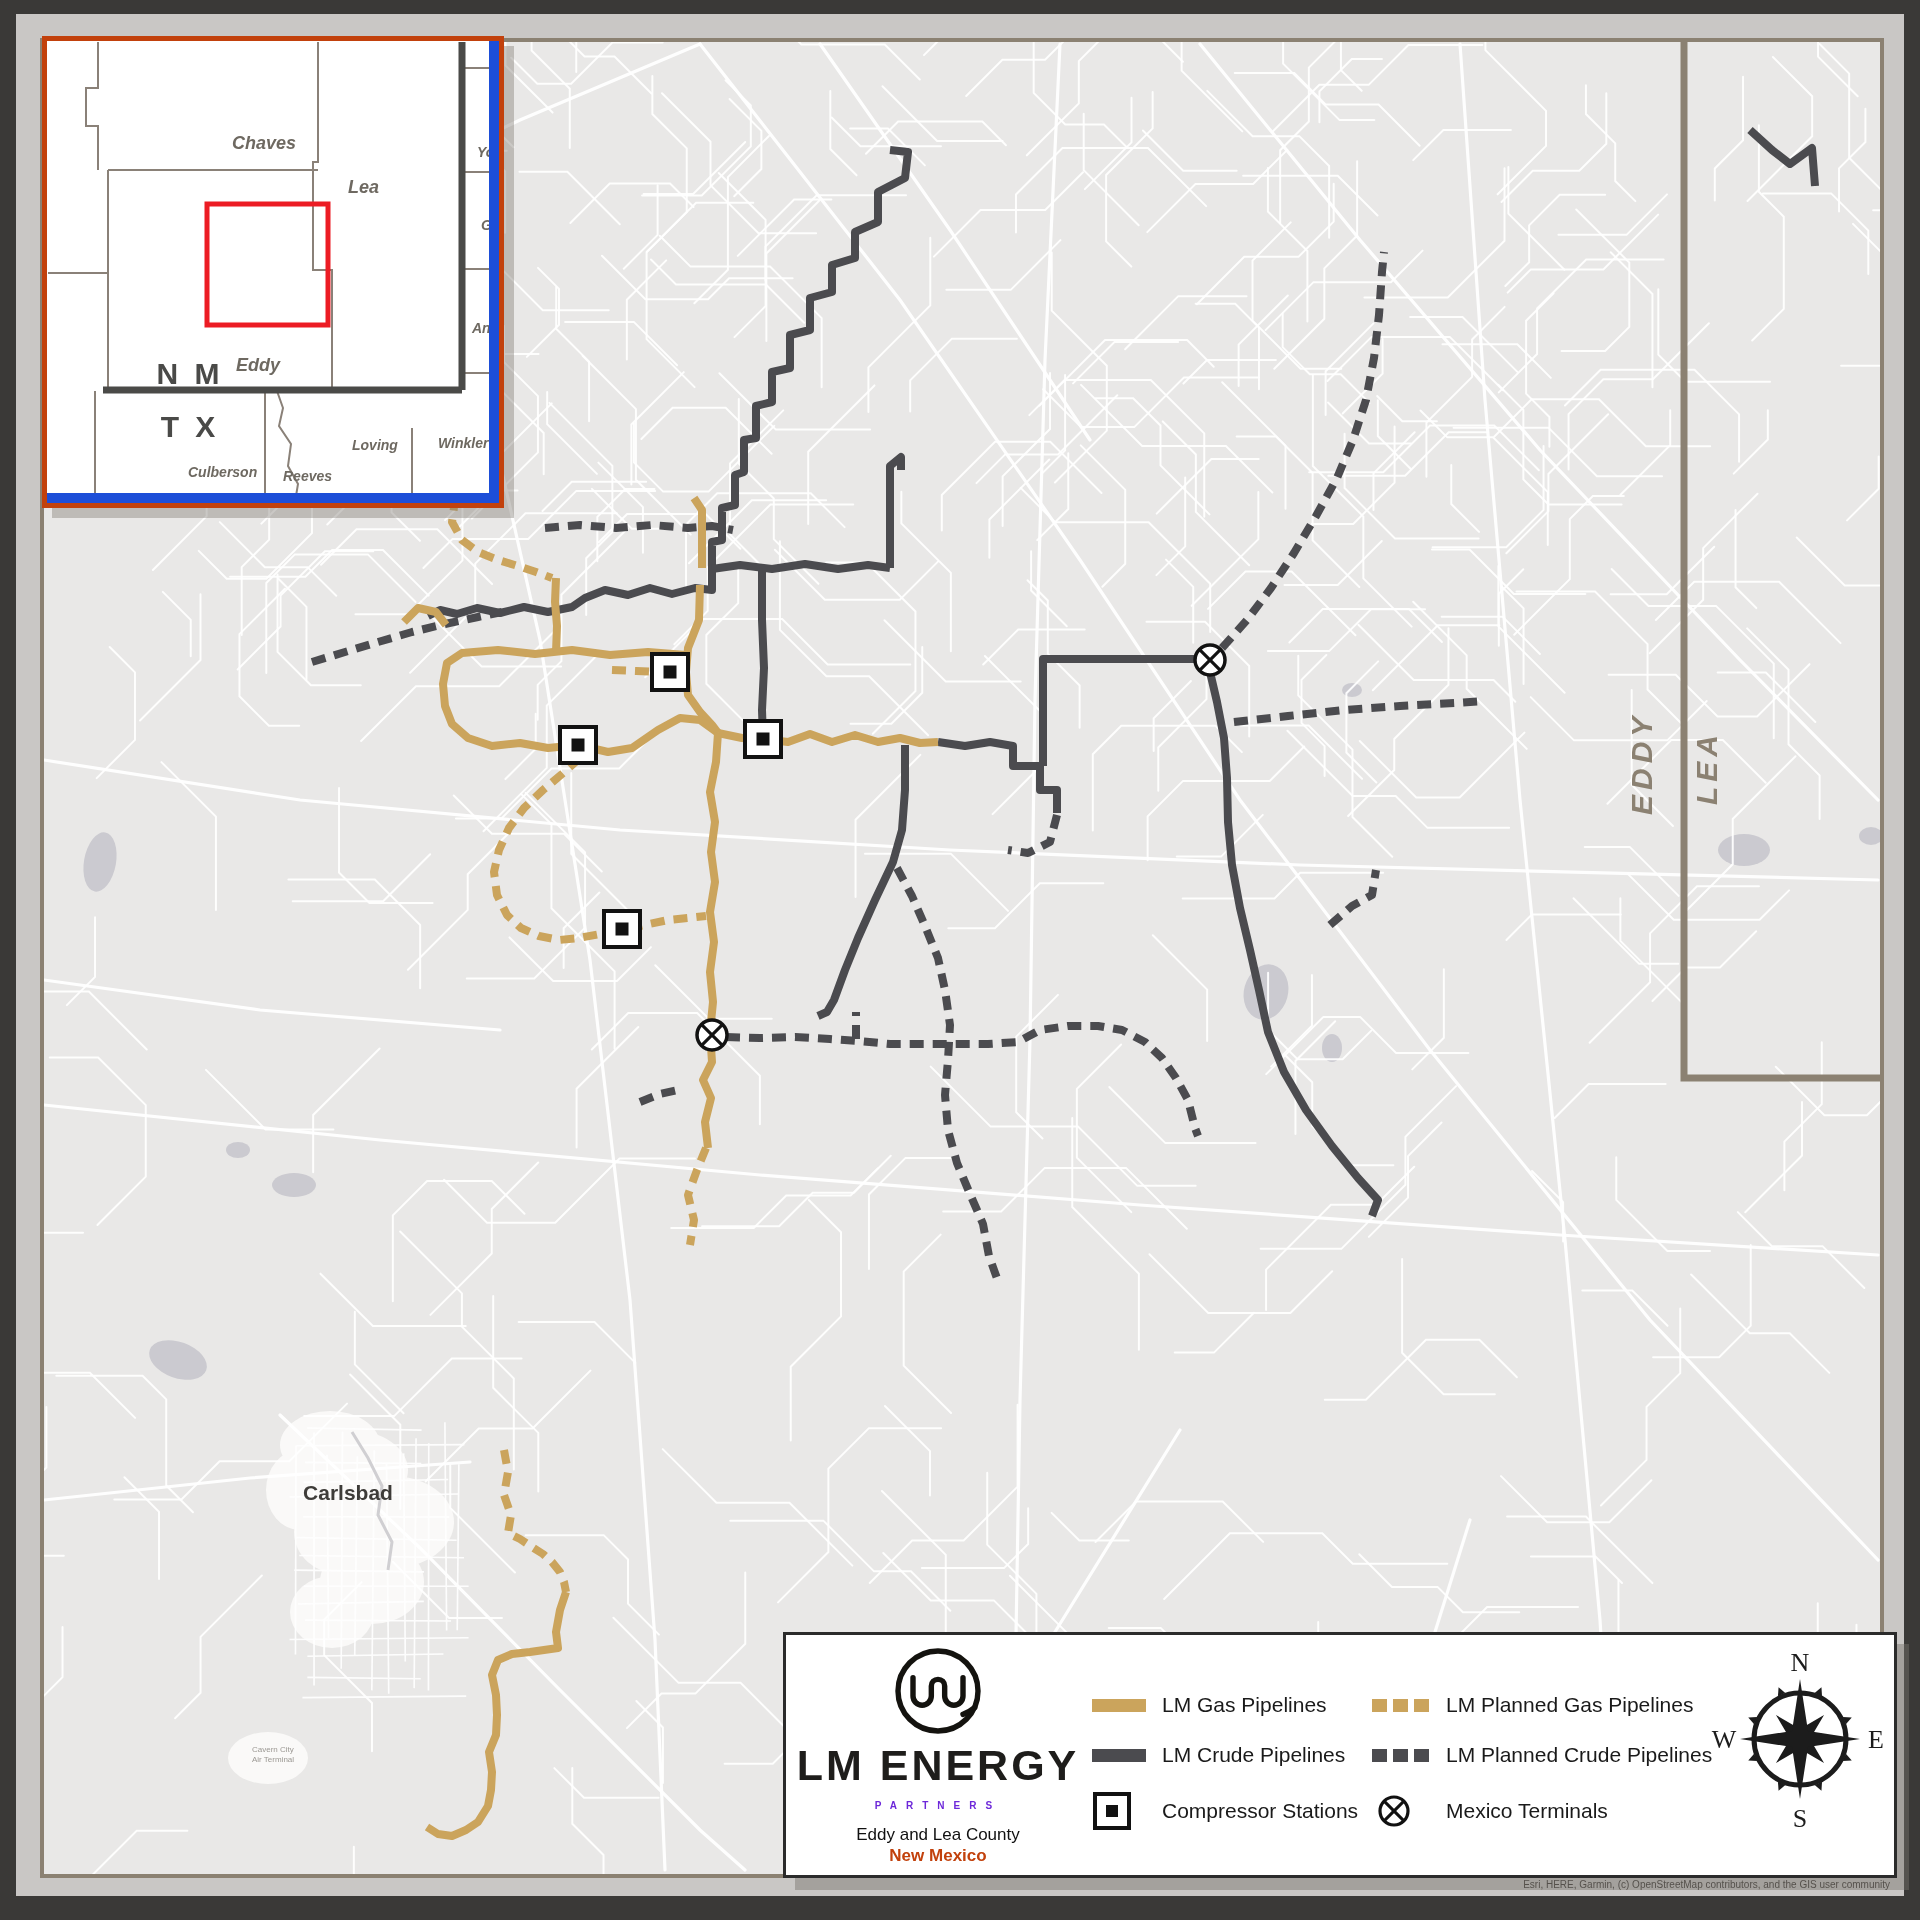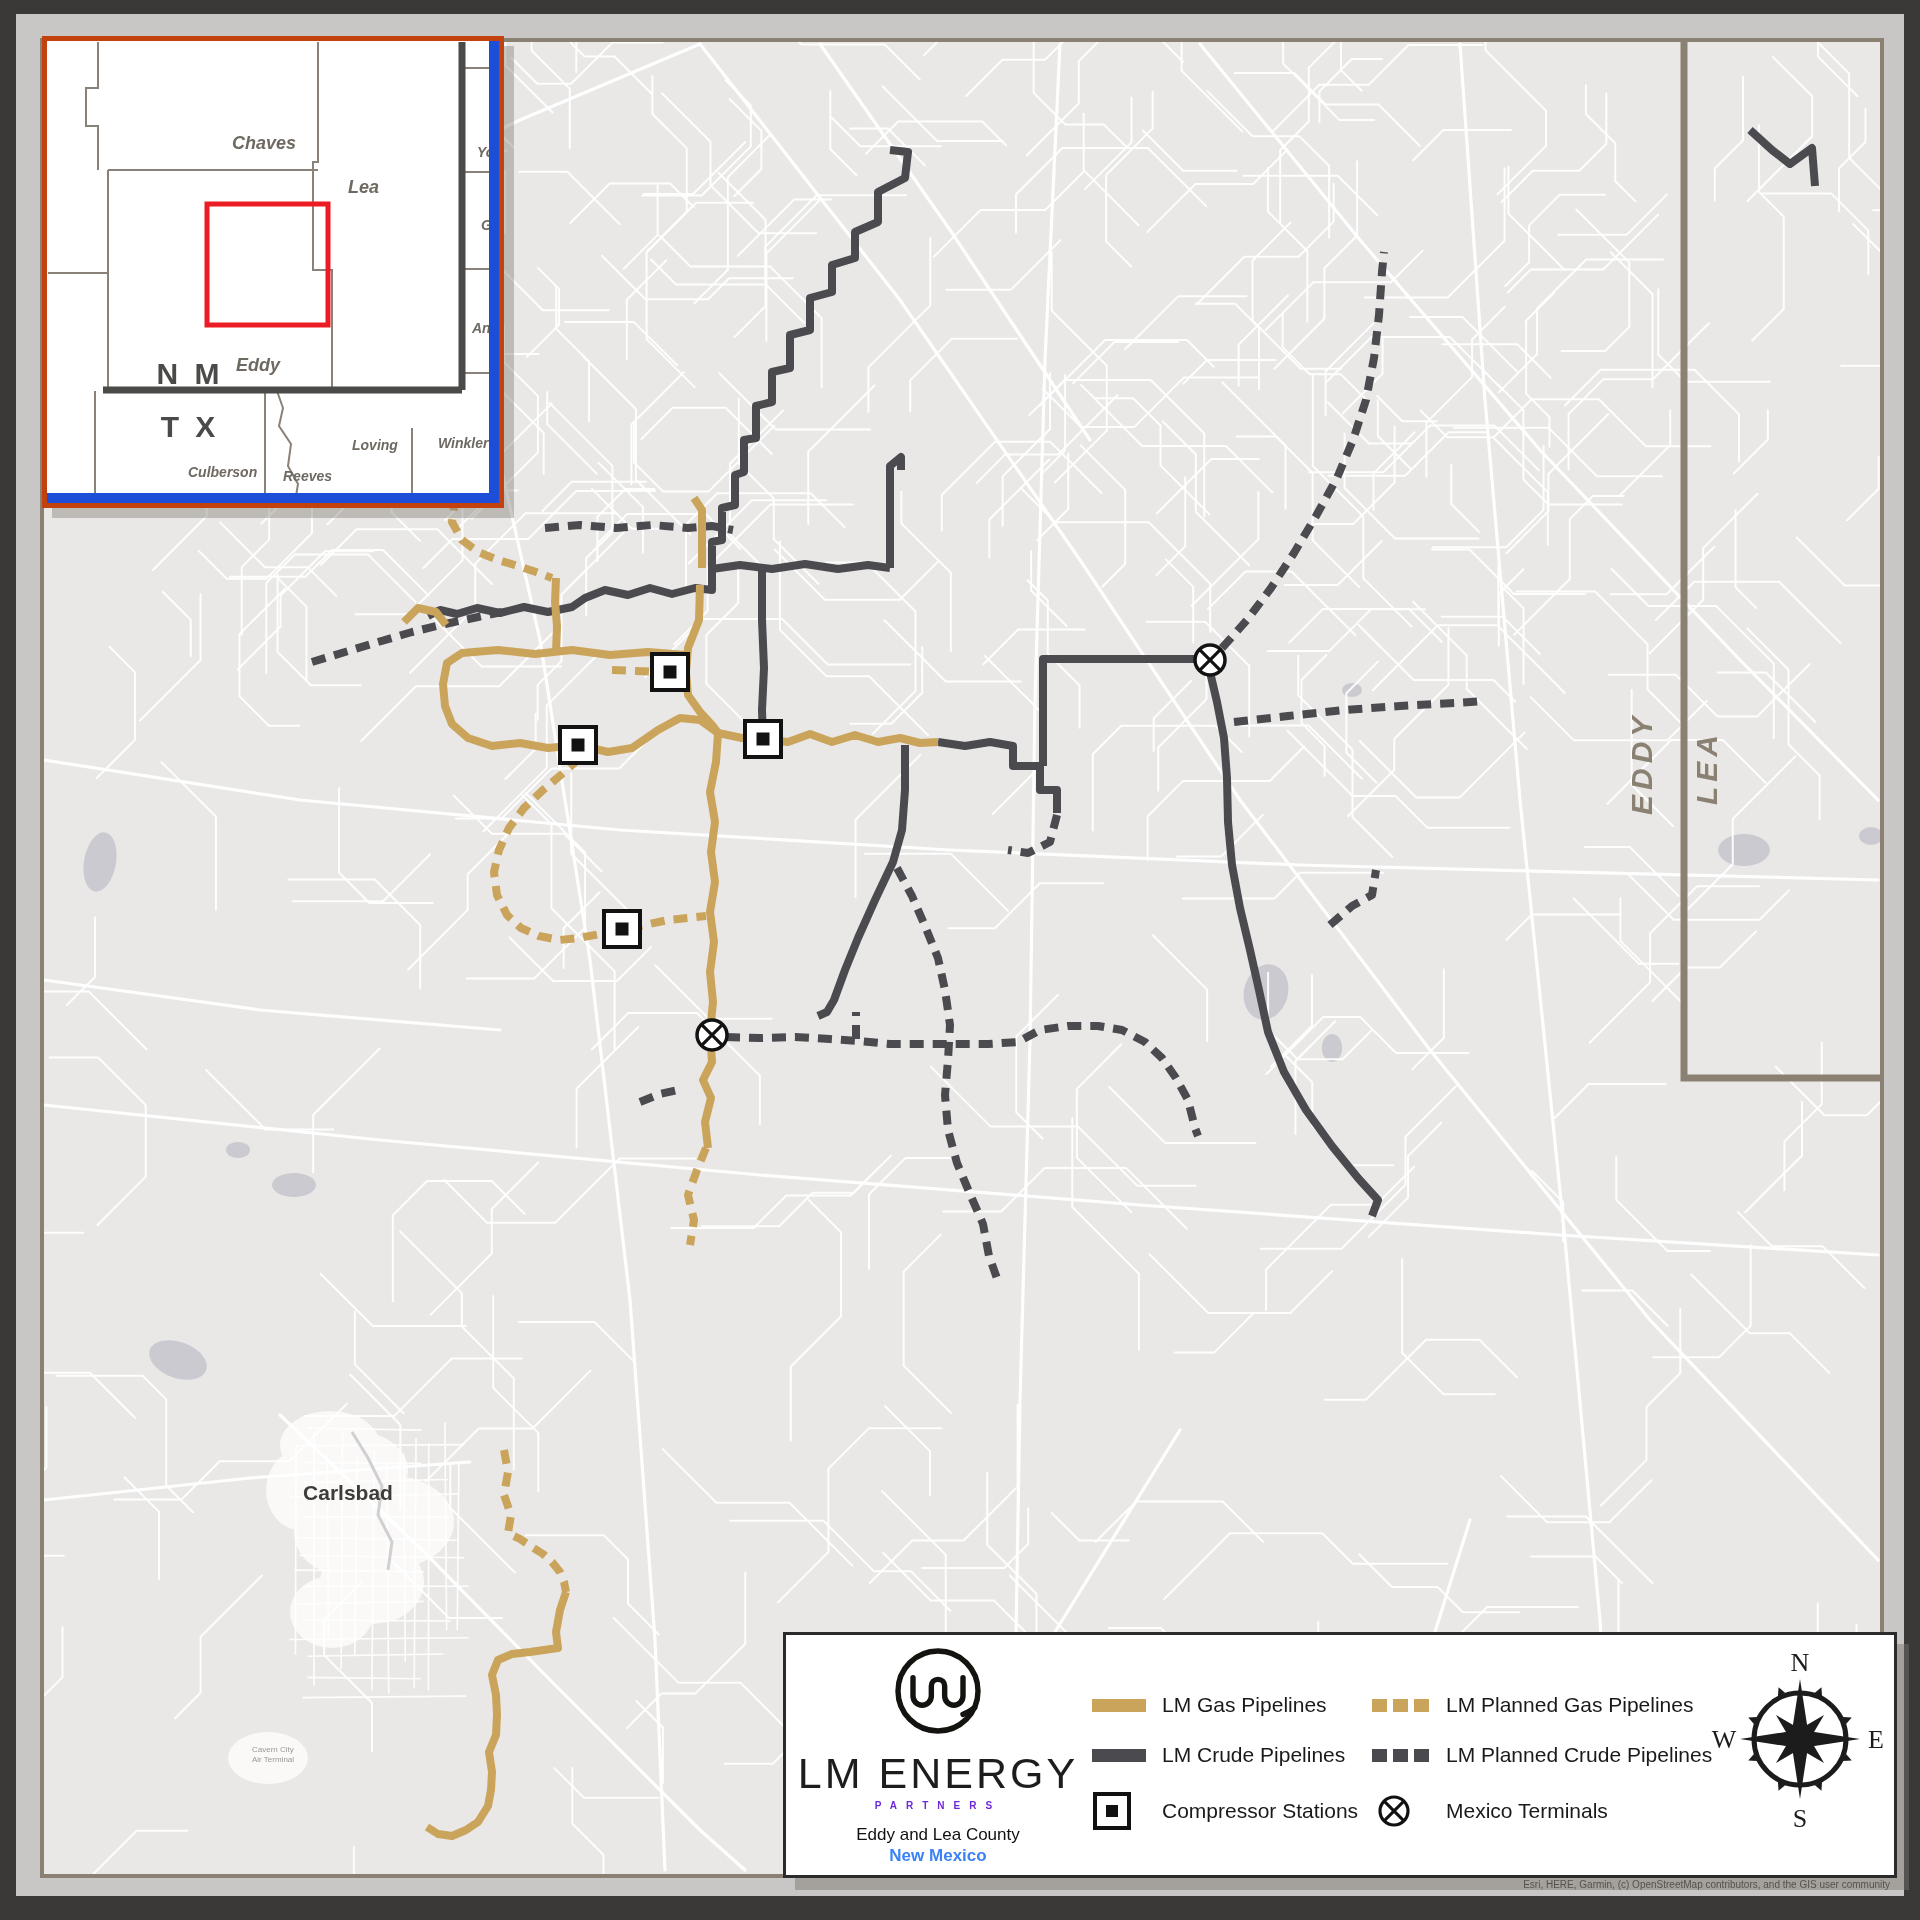--- a/index.html
+++ b/index.html
@@ -10,24 +10,24 @@
              border:4px solid #8B8172;background:#E9E8E7;overflow:hidden;z-index:1}
   #mapsvg{position:absolute;left:-44px;top:-42px;width:1920px;height:1920px}
   .inset{position:absolute;left:42px;top:36px;width:452px;height:462px;background:#1d4ed8;
          border:5px solid #c2410c;box-shadow:10px 10px 0 rgba(125,120,112,.40);z-index:4;overflow:hidden}
   #insetsvg{width:442px;height:452px;display:block}
   .legend{position:absolute;left:783px;top:1632px;width:1108px;height:240px;background:#FFFFFF;
           border:3px solid #2B2B2B;box-shadow:12px 12px 0 rgba(120,115,108,.45);z-index:5}
   .legend *{position:absolute}
   .brand{left:2px;top:0;width:300px;height:240px;text-align:center}
   .brand .logo{left:100px;top:6px;width:100px;height:100px}
-  .brand-name{left:0;top:114px;width:300px;font-size:43px;letter-spacing:3px;color:#1E1D1B;font-weight:400}
+  .brand-name{left:0;top:106px;width:300px;font-size:43px;letter-spacing:3px;color:#1E1D1B;font-weight:700}
   .brand-sub{left:0;top:165px;width:300px;font-size:10px;letter-spacing:9px;font-weight:bold;color:#6d28d9}
   .brand-l1{left:0;top:190px;width:300px;font-size:17px;font-weight:normal;color:#111}
-  .brand-l2{left:0;top:211px;width:300px;font-size:17px;font-weight:bold;color:#3b82f6}
+  .brand-l2{left:0;top:211px;width:300px;font-size:17px;font-weight:bold;color:#c2410c}
   .lg-label{font-size:21px;color:#1A1A1A;line-height:26px;white-space:nowrap}
   .sw-solid{width:54px;height:13px}
   .sw-gas{background:#CBA45C}
   .sw-crude{background:#4B4B4F}
   .sw-dash-gas{width:60px;height:13px;background:repeating-linear-gradient(90deg,#CBA45C 0 15px,transparent 15px 21px)}
   .sw-dash-crude{width:60px;height:13px;background:repeating-linear-gradient(90deg,#4B4B4F 0 15px,transparent 15px 21px)}
   .compass{left:918px;top:8px;width:192px;height:192px}
   .attribution{position:absolute;top:1879px;right:30px;font-size:10px;color:#55514C;z-index:6}
 </style>
 </head>

